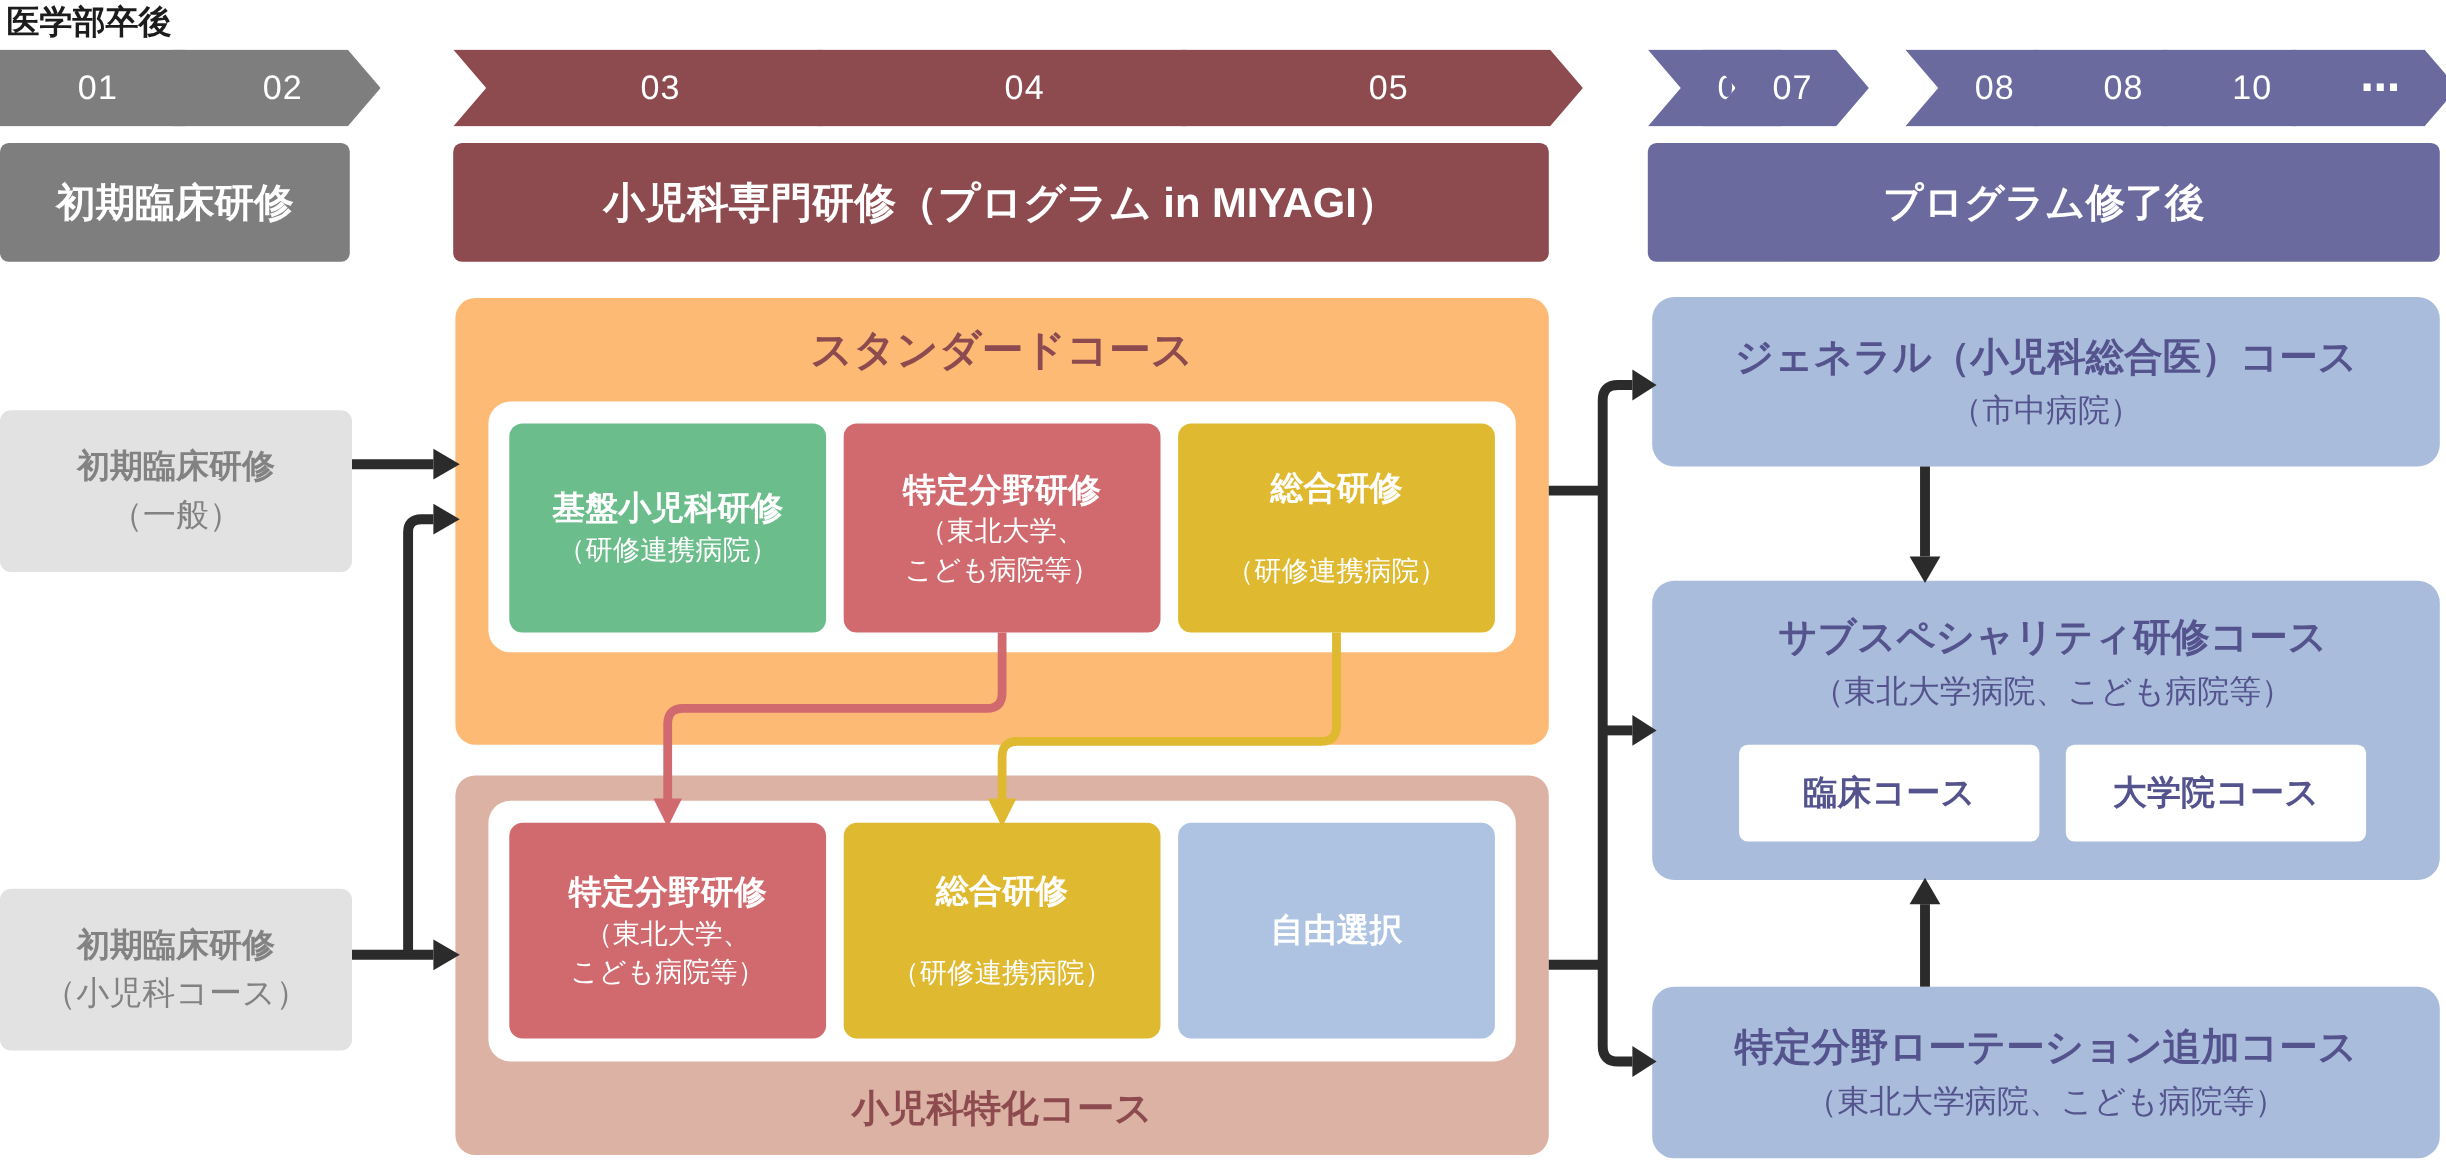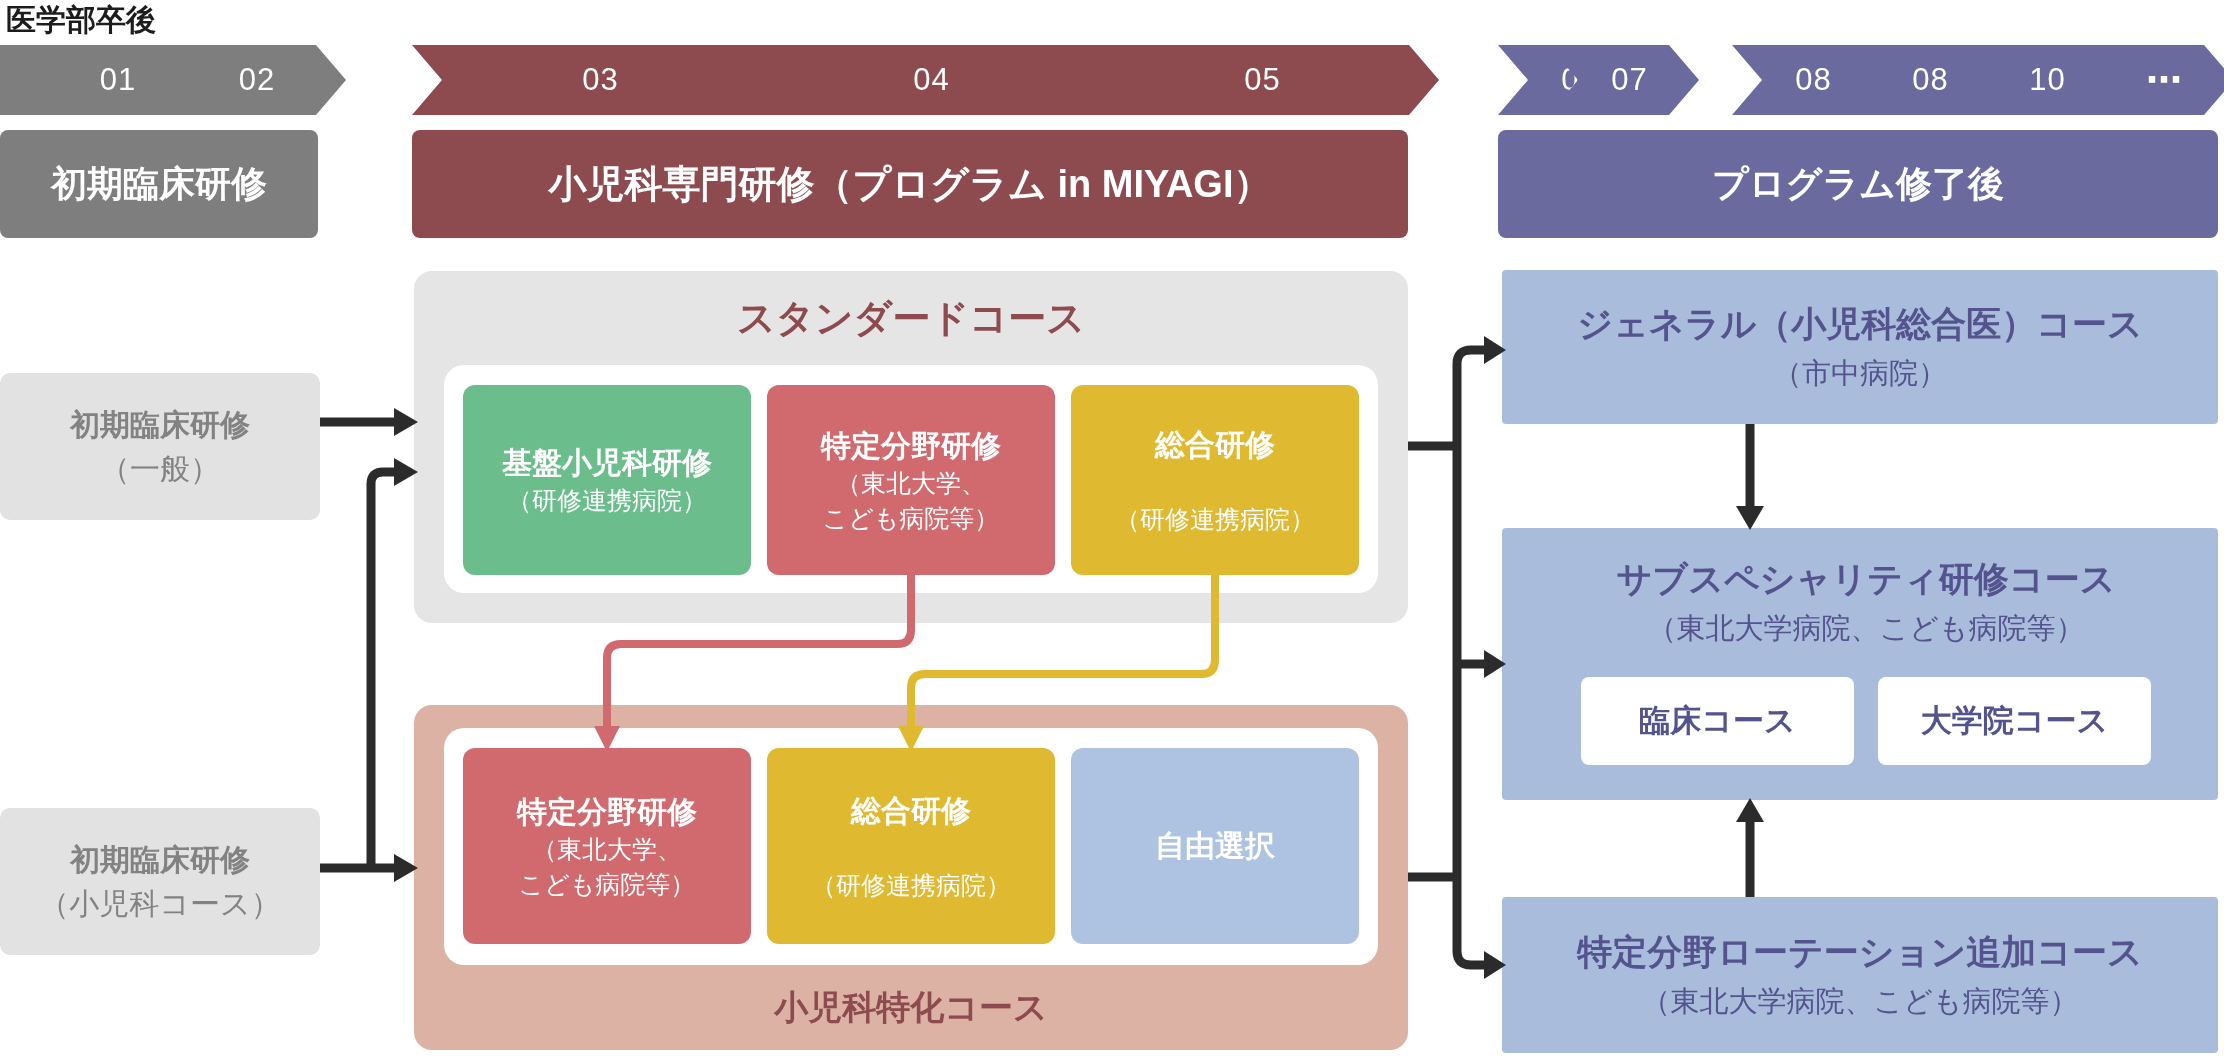--- a/index.html
+++ b/index.html
@@ -6,21 +6,21 @@
   .canvas{position:relative;width:2224px;height:1056px;background:#fff;overflow:hidden;
           font-family:"Liberation Sans","DejaVu Sans",sans-serif;}
 
   .page-title{position:absolute;left:6px;top:0px;font-size:30px;font-weight:bold;color:#1c1c1c;}
 
   
   .chev{position:absolute;top:45px;height:70px;display:flex;align-items:center;justify-content:center;
         color:#fff;font-size:31px;letter-spacing:1px;}
   .chev.flat{clip-path:polygon(0 0,calc(100% - 30px) 0,100% 50%,calc(100% - 30px) 100%,0 100%);padding-right:20px;}
   .chev.notch{clip-path:polygon(0 0,calc(100% - 30px) 0,100% 50%,calc(100% - 30px) 100%,0 100%,30px 50%);padding-left:12px;}
-  .c-gray{background:#7e7e7e;padding-left:29px;}
+  .c-gray{background:#7e7e7e;}
   .c-red{background:#8d4b4f;}
   .c-purple{background:#6b6a9f;}
   .chev.dots{font-size:36px;font-weight:bold;}
 
   
   .hdr{position:absolute;top:130px;height:108px;border-radius:8px;display:flex;align-items:center;
        justify-content:center;color:#fff;font-weight:bold;}
   .hdr.h1{left:0;width:318px;background:#7e7e7e;font-size:36px;}
   .hdr.h2{left:412px;width:996px;background:#8d4b4f;font-size:38px;}
   .hdr.h3{left:1498px;width:720px;background:#6b6a9f;font-size:36px;}
@@ -28,21 +28,21 @@
   
   .entry{position:absolute;left:0;width:320px;height:147px;background:#e2e2e2;border-radius:10px;
          color:#828282;display:flex;flex-direction:column;align-items:center;justify-content:center;
          font-size:30px;font-weight:bold;line-height:1.45;}
   .entry .l2{font-weight:normal;}
   .entry.eA{top:373px;}
   .entry.eB{top:808px;}
 
   
   .cont{position:absolute;left:414px;width:994px;border-radius:18px;}
-  .cont.standard{top:271px;height:352px;background:#e5e5e5;}
+  .cont.standard{top:271px;height:406px;background:#fdba74;}
   .cont.special{top:705px;height:345px;background:#dcb2a5;}
   .cont-title{position:absolute;left:0;right:0;display:flex;align-items:center;justify-content:center;
               color:#8d4b4f;font-weight:bold;}
   .cont.standard .cont-title{top:0;height:94px;font-size:38px;}
   .cont.special .cont-title{bottom:0;height:85px;font-size:34px;}
   .inner{position:absolute;left:30px;width:934px;background:#ffffff;border-radius:20px;}
   .cont.standard .inner{top:94px;height:228px;}
   .cont.special .inner{top:23px;height:237px;}
   .cbox{position:absolute;top:20px;width:288px;border-radius:12px;color:#fff;display:flex;
         flex-direction:column;align-items:center;justify-content:center;text-align:center;line-height:1.38;}
@@ -51,21 +51,21 @@
   .cbox .bt{font-size:30px;font-weight:bold;}
   .cbox .bo{font-size:25px;}
   .cbox .bo:empty{display:none;}
   .p1{left:19px;}.p2{left:323px;}.p3{left:627px;}
   .bg-green{background:#6cbd8c;}
   .bg-red{background:#d16a6e;}
   .bg-yellow{background:#dfb92f;gap:37px;}
   .bg-blue{background:#adc3e1;}
 
   
-  .out{position:absolute;left:1502px;width:716px;background:#a9bcdb;border-radius:4px;color:#54538e;
+  .out{position:absolute;left:1502px;width:716px;background:#a9bcdb;border-radius:20px;color:#54538e;
        display:flex;flex-direction:column;align-items:center;justify-content:center;text-align:center;}
   .out .t{font-size:35px;font-weight:bold;}
   .out .s{font-size:29px;margin-top:6px;}
   .out.o1{top:270px;height:154px;}
   .out.o2{top:528px;height:272px;justify-content:flex-start;padding-top:28px;box-sizing:border-box;padding-left:12px;}
   .out.o3{top:897px;height:156px;}
   .opt-row{display:flex;gap:24px;margin-top:28px;}
   .opt{width:273px;height:88px;background:#fff;border-radius:8px;display:flex;align-items:center;
        justify-content:center;font-size:31px;font-weight:bold;color:#54538e;}
 

